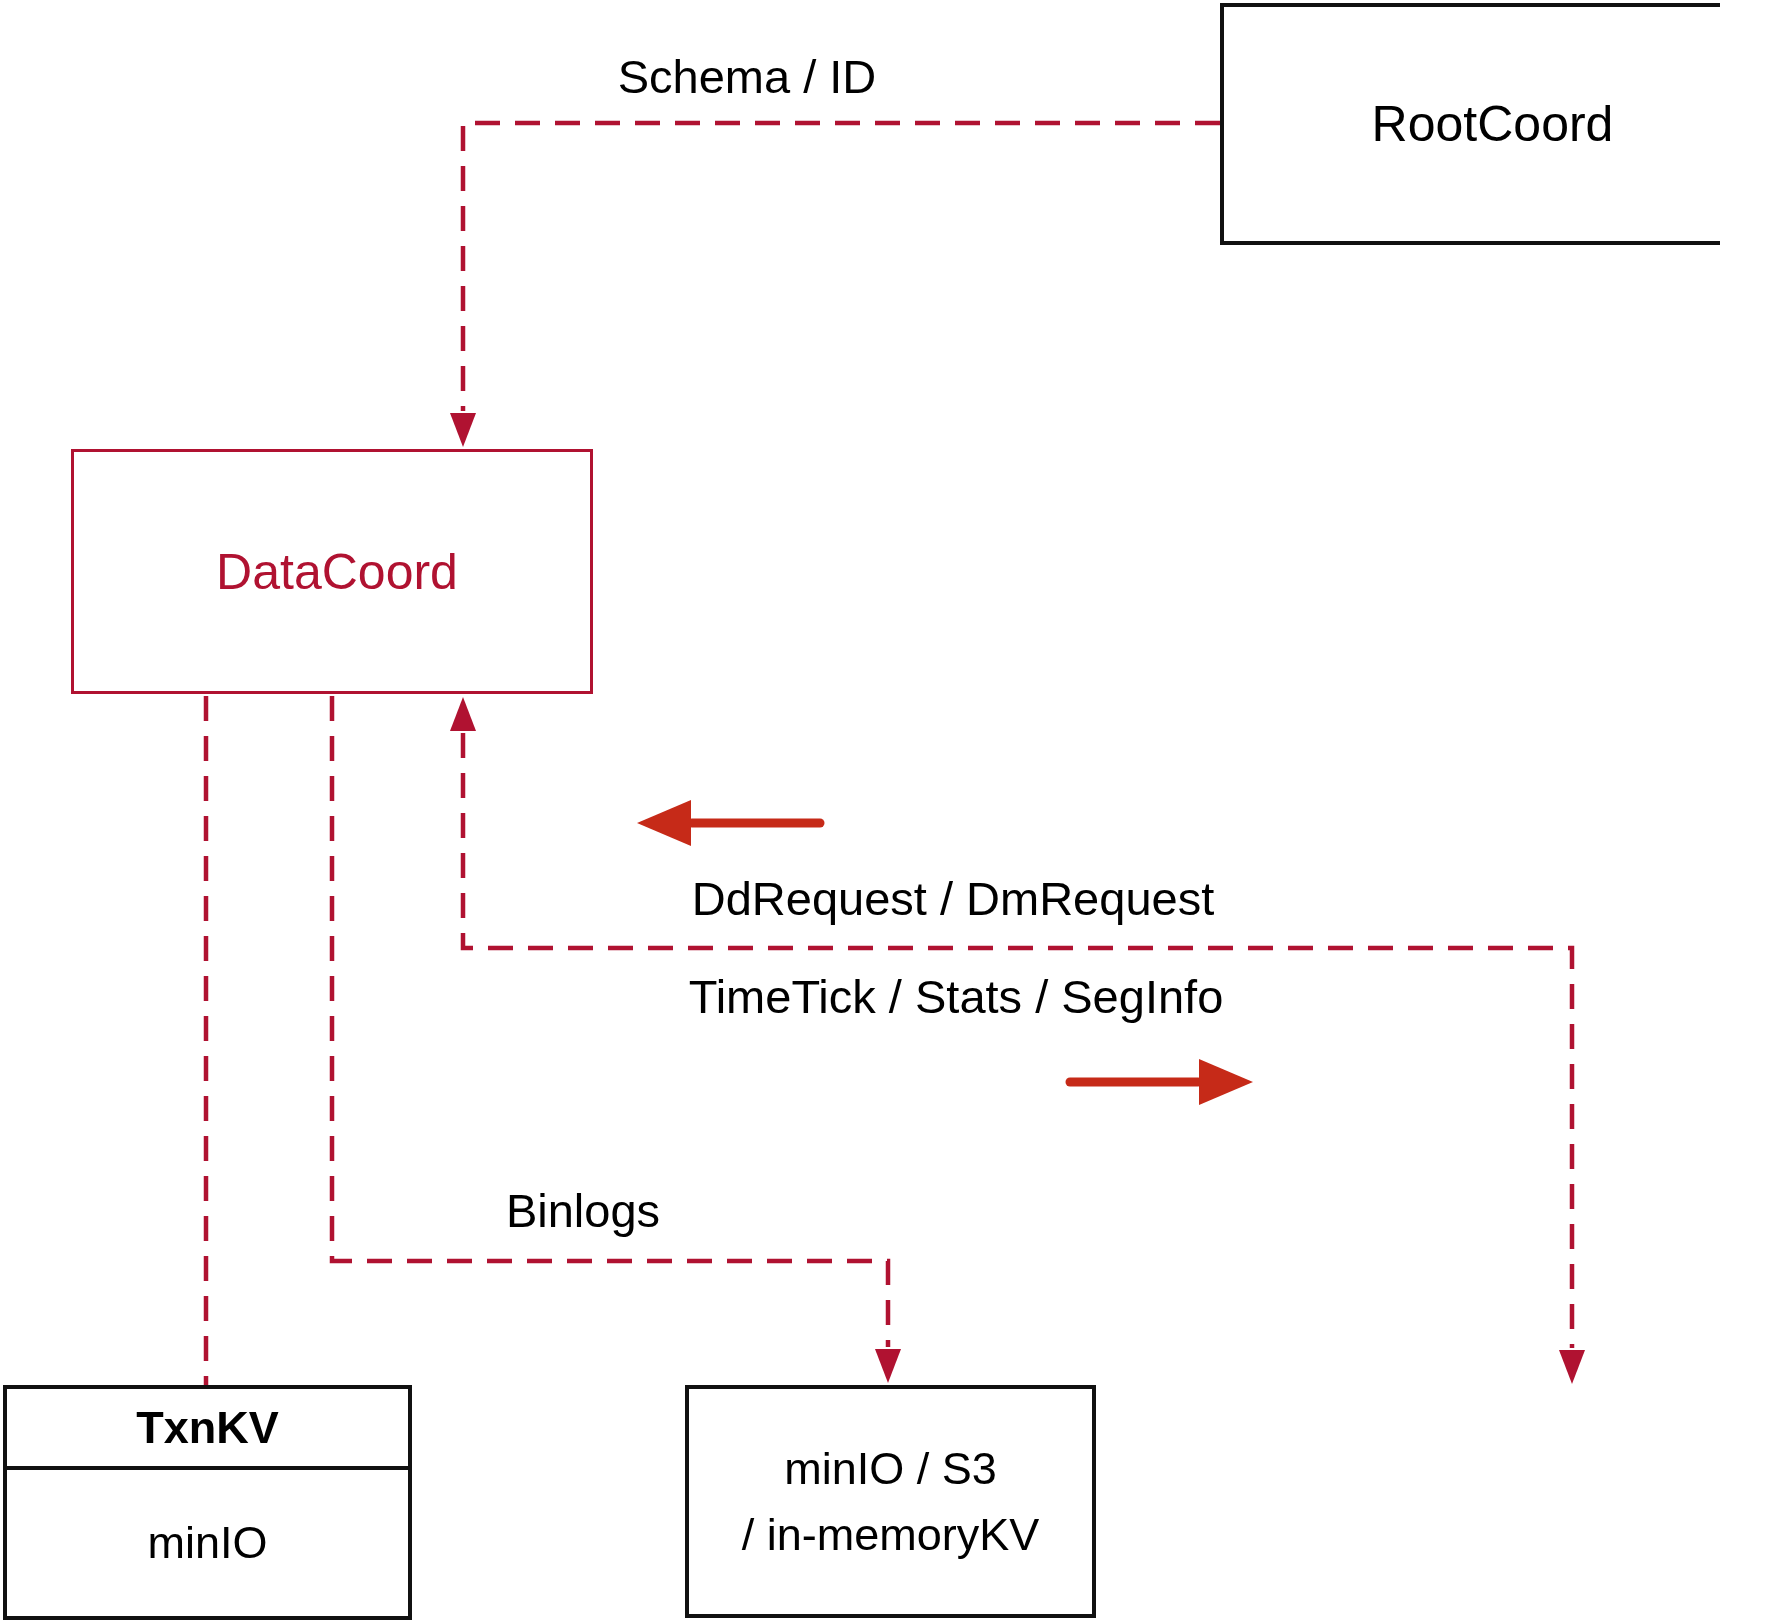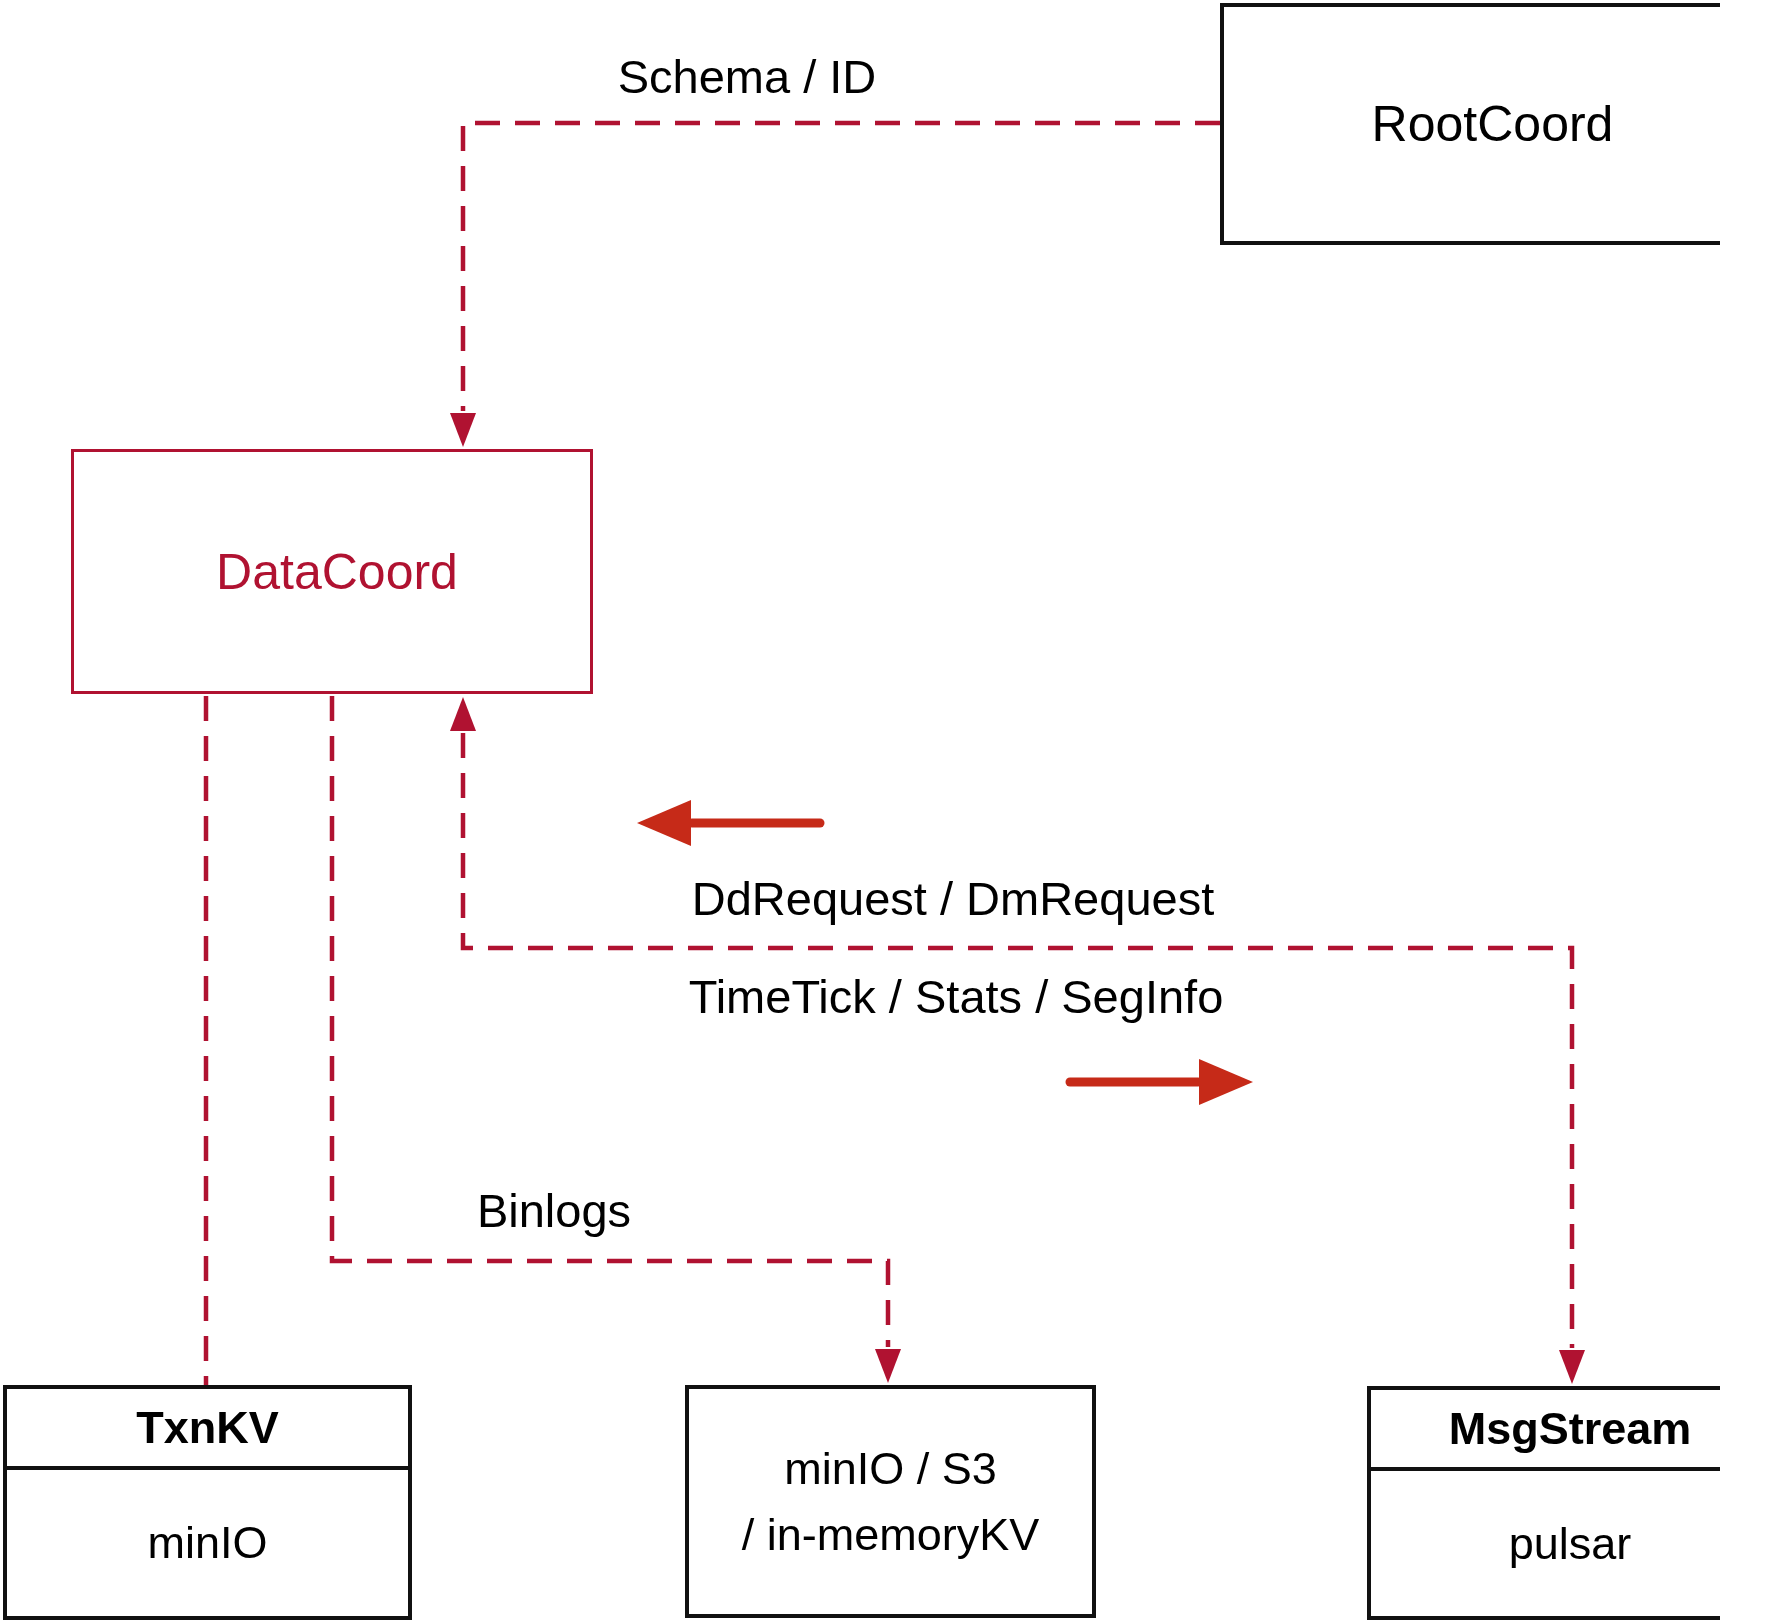--- a/index.html
+++ b/index.html
@@ -115,28 +115,22 @@
     </div>
   </div>
 
   <div class="store" style="left:685px;top:1385px;width:411px;height:233px;">
     <div class="store-body">
       <span>minIO / S3</span>
       <span>/ in-memoryKV</span>
     </div>
   </div>
 
-  <div class="store" style="left:1367px;top:1386px;width:406px;height:234px;">
-    <div class="store-header">MsgStream</div>
-    <div class="store-body">
-      <span>pulsar</span>
-    </div>
-  </div>
 
   <div class="edge-label" style="left:653px;top:872px;width:600px;">DdRequest / DmRequest</div>
 
   <div class="edge-label" style="left:497px;top:50px;width:500px;">Schema / ID</div>
 
   <div class="edge-label" style="left:656px;top:970px;width:600px;">TimeTick / Stats / SegInfo</div>
 
-  <div class="edge-label" style="left:404px;top:1184px;width:300px;">Binlogs</div>
+  <div class="edge-label" style="left:433px;top:1184px;width:300px;">Binlogs</div>
 
 </div>
 
 </body></html>

